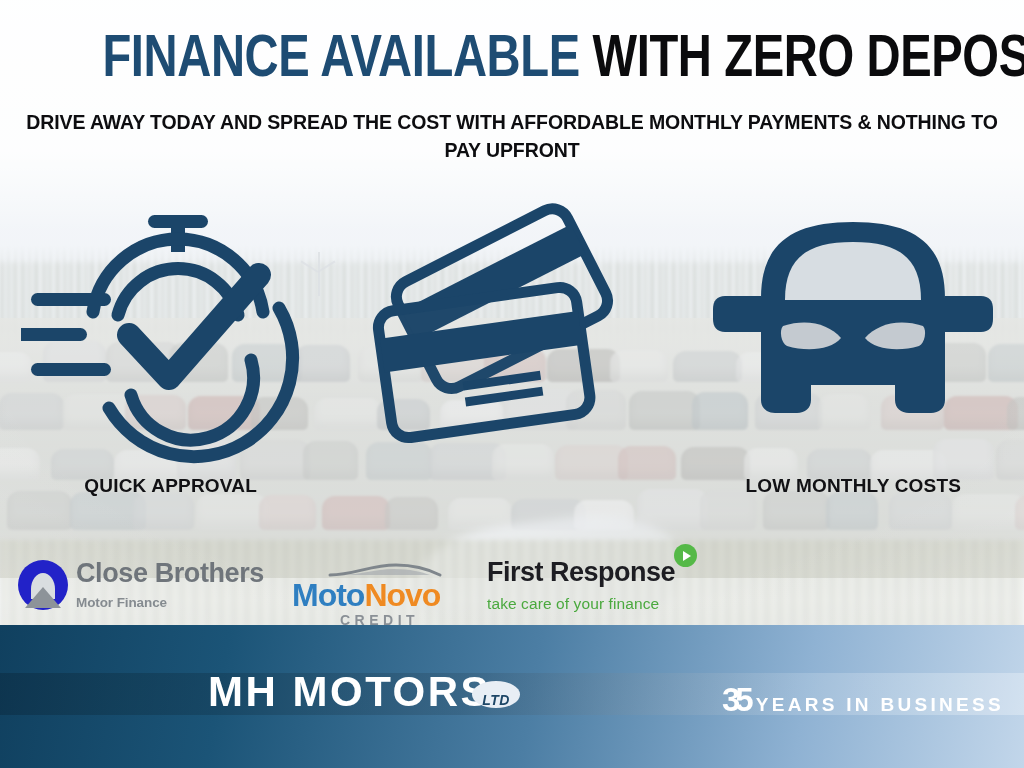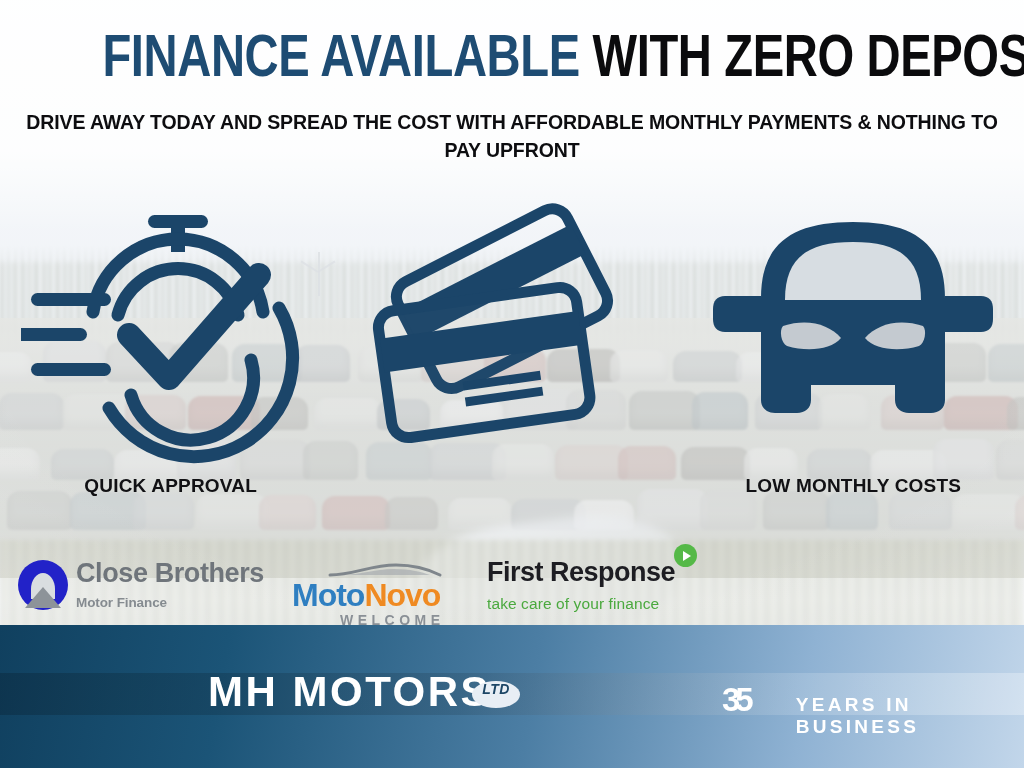--- a/index.html
+++ b/index.html
@@ -221,29 +221,29 @@
   .mhm-word {
     position:absolute; left:208px; top:46px;
     font-size:42px; font-weight:bold; color:#ffffff;
     letter-spacing:2.5px; line-height:1;
     font-family:"Liberation Sans", sans-serif;
   }
   .ltd-badge {
     position:absolute; left:472px; top:56px;
     width:48px; height:27px; border-radius:50%;
     background:#e8eef5;
-    display:flex; align-items:flex-start; justify-content:center;
+    display:flex; align-items:flex-end; justify-content:center;
   }
   .ltd-badge span {
     font-size:14px; font-weight:bold; font-style:italic;
     color:#1d4666; letter-spacing:.5px;
   }
   .years {
     position:absolute; left:722px; top:58px;
-    display:flex; align-items:baseline;gap:40px;
+    display:flex; align-items:baseline;
   }
   .years-num {
     font-size:33px; font-weight:bold; color:#ffffff;
     letter-spacing:-5px; line-height:1;
     font-family:"Liberation Sans", sans-serif;
   }
   .years-txt {
     font-size:19px; font-weight:bold; color:#ffffff;
     letter-spacing:3.3px; margin-left:7px;
     font-family:"Liberation Sans", sans-serif;
@@ -458,21 +458,21 @@
     <div class="logo mn">
       <div class="mn-car">
         <svg width="118" height="17" viewBox="0 0 118 17">
           <path d="M 4 13 C 28 13, 44 3, 70 3 C 90 3, 104 8, 114 13" fill="none" stroke="#7f868c" stroke-width="3" stroke-linecap="round"></path>
           <path d="M 16 13 C 34 13, 48 7, 68 7 C 84 7, 96 10, 104 13 Z" fill="#9aa1a7" fill-opacity=".55"></path>
         </svg>
       </div>
       <div>
         <span class="mn-word mn-moto">Moto</span><span class="mn-word mn-novo">Novo</span>
       </div>
-      <div class="mn-fin">WELCOME</div>
+      <div class="mn-fin">CREDIT</div>
     </div>
 
     <div class="logo fr">
       <div class="fr-top">
         <div class="fr-main">First Response</div>
         <div class="fr-dot">
           <div class="fr-tri"></div>
         </div>
       </div>
       <div class="fr-sub">take care of your finance</div>

